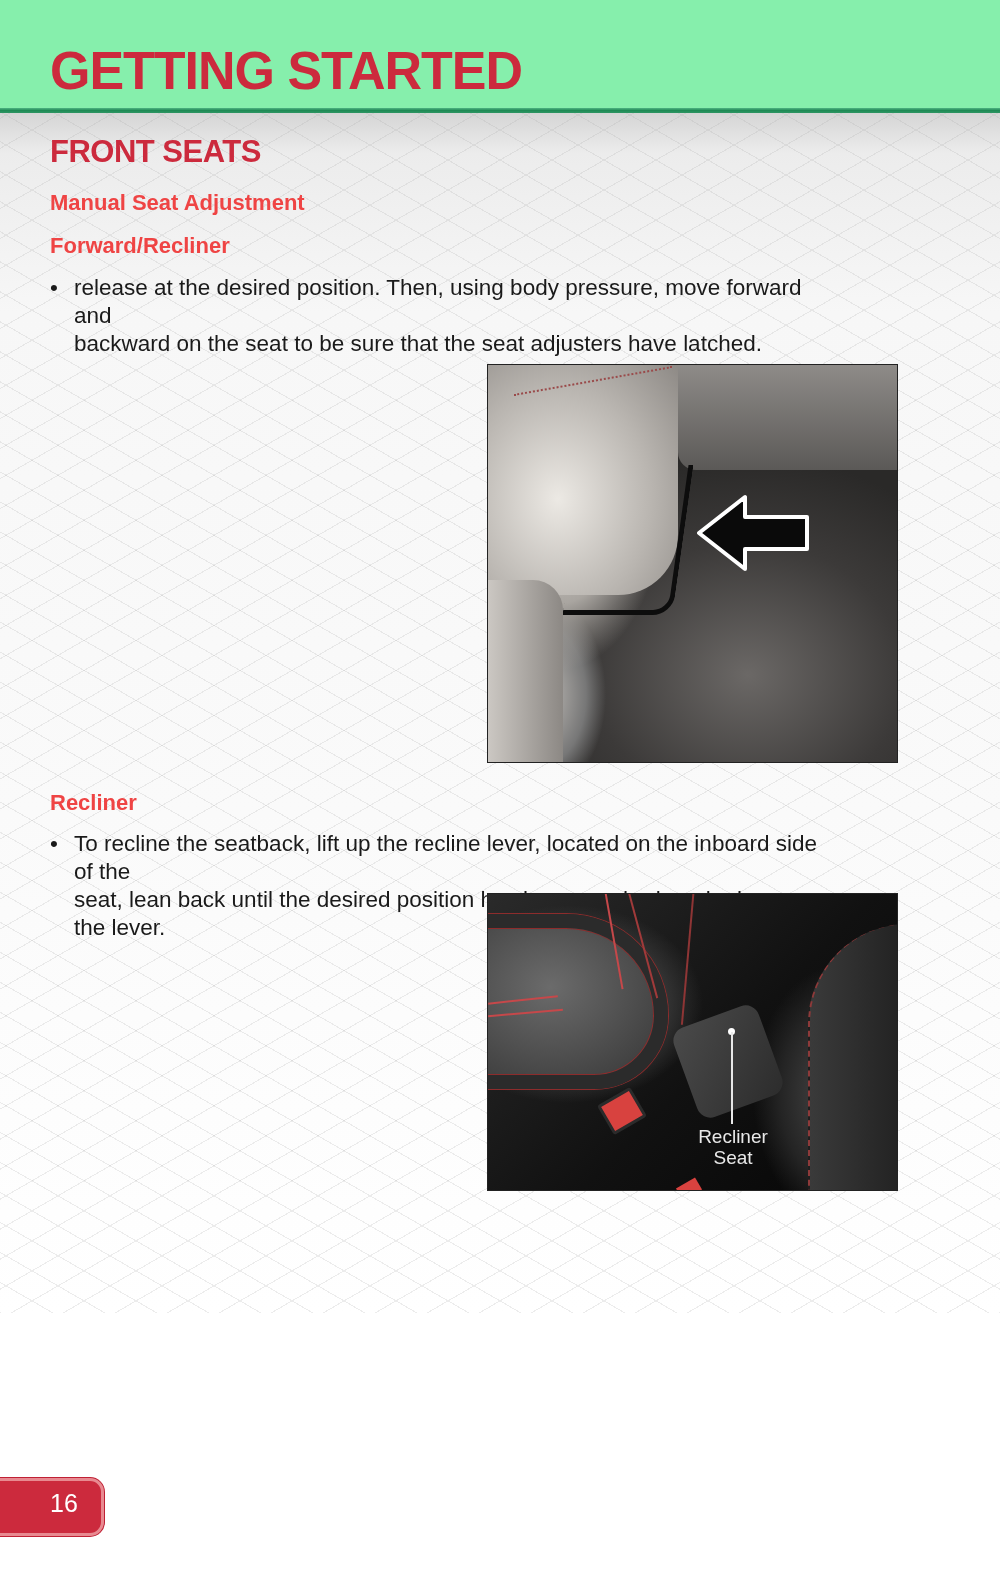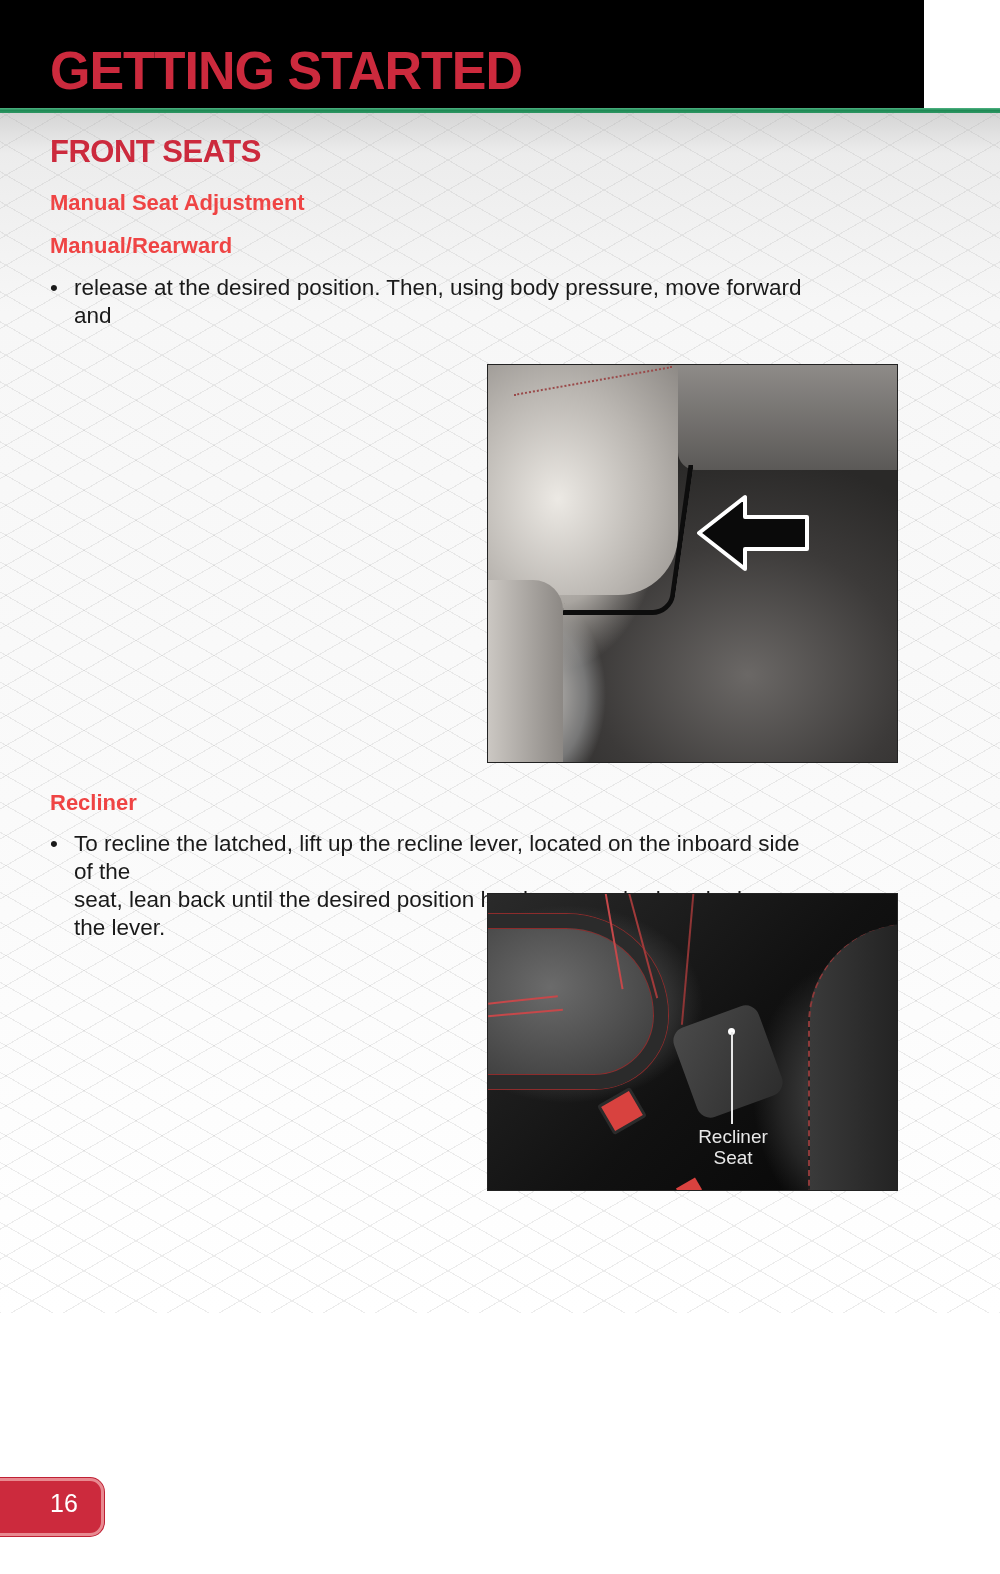--- a/index.html
+++ b/index.html
@@ -5,22 +5,22 @@
     * { margin: 0; padding: 0; box-sizing: border-box; }
     html, body { width: 1000px; height: 1574px; }
     body {
       position: relative;
       background: #ffffff;
       font-family: "Liberation Sans", sans-serif;
       color: #1a1a1a;
       overflow: hidden;
     }
     .page-header {
-      position: absolute; left: 0; top: 0; width: 924px; height: 108px;
-      background: #000000;
+      position: absolute; left: 0; top: 0; width: 1000px; height: 108px;
+      background: #86efac;
     }
     .chapter-title {
       position: absolute; left: 50px; top: 40px;
       font-family: "Liberation Sans", sans-serif;
       font-weight: bold; font-size: 53px; letter-spacing: -1px;
       color: #cc2a3d;
       transform: scaleX(0.98); transform-origin: left;
     }
     .green-rule {
       position: absolute; left: 0; top: 108px; width: 1000px; height: 5px;
@@ -153,43 +153,44 @@
 <div class="page-header">
   <div class="chapter-title">GETTING STARTED</div>
 </div>
 <div class="green-rule"></div>
 <div class="pattern-bg"></div>
 
 <div class="content">
   <div class="section-title">FRONT SEATS</div>
 
   <div class="subhead" style="top:190px;">Manual Seat Adjustment</div>
-  <div class="subhead" style="top:233px;">Manual/Rearward</div>
+  <div class="subhead" style="top:233px;">Forward/Recliner</div>
 
   <div class="bullet" style="top:274px;">
     <span class="dot">•</span>
     <div>release at the desired position. Then, using body pressure, move forward and</div>
+    <div>backward on the seat to be sure that the seat adjusters have latched.</div>
   </div>
 
   <div class="photo photo-1">
     <div class="console"></div>
     <div class="seat-back"></div>
     <div class="stitch"></div>
     <div class="seat-base"></div>
     <div class="bracket"></div>
     <svg class="arrow-svg" width="120" height="80" viewBox="0 0 120 80">
       <polygon points="6,40 52,4 52,24 114,24 114,56 52,56 52,76" fill="#0a0a0a" stroke="#ffffff" stroke-width="4" stroke-linejoin="round"></polygon>
     </svg>
   </div>
 
   <div class="subhead" style="top:790px;">Recliner</div>
 
   <div class="bullet" style="top:830px;">
     <span class="dot">•</span>
-    <div>To recline the latched, lift up the recline lever, located on the inboard side of the</div>
+    <div>To recline the seatback, lift up the recline lever, located on the inboard side of the</div>
     <div>seat, lean back until the desired position has been reached, and release the lever.</div>
   </div>
 
   <div class="photo photo-2">
     <div class="cushion"></div>
     <div class="redline" style="left:0;top:105px;width:70px;transform:rotate(-6deg);"></div>
     <div class="redline" style="left:0;top:118px;width:75px;transform:rotate(-5deg);"></div>
     <div class="redline" style="left:70px;top:40px;width:110px;transform:rotate(80deg);"></div>
     <div class="redline" style="left:100px;top:50px;width:110px;transform:rotate(75deg);background:#a03a3a;"></div>
     <div class="redline" style="left:130px;top:60px;width:140px;transform:rotate(95deg);background:#8e3535;"></div>

